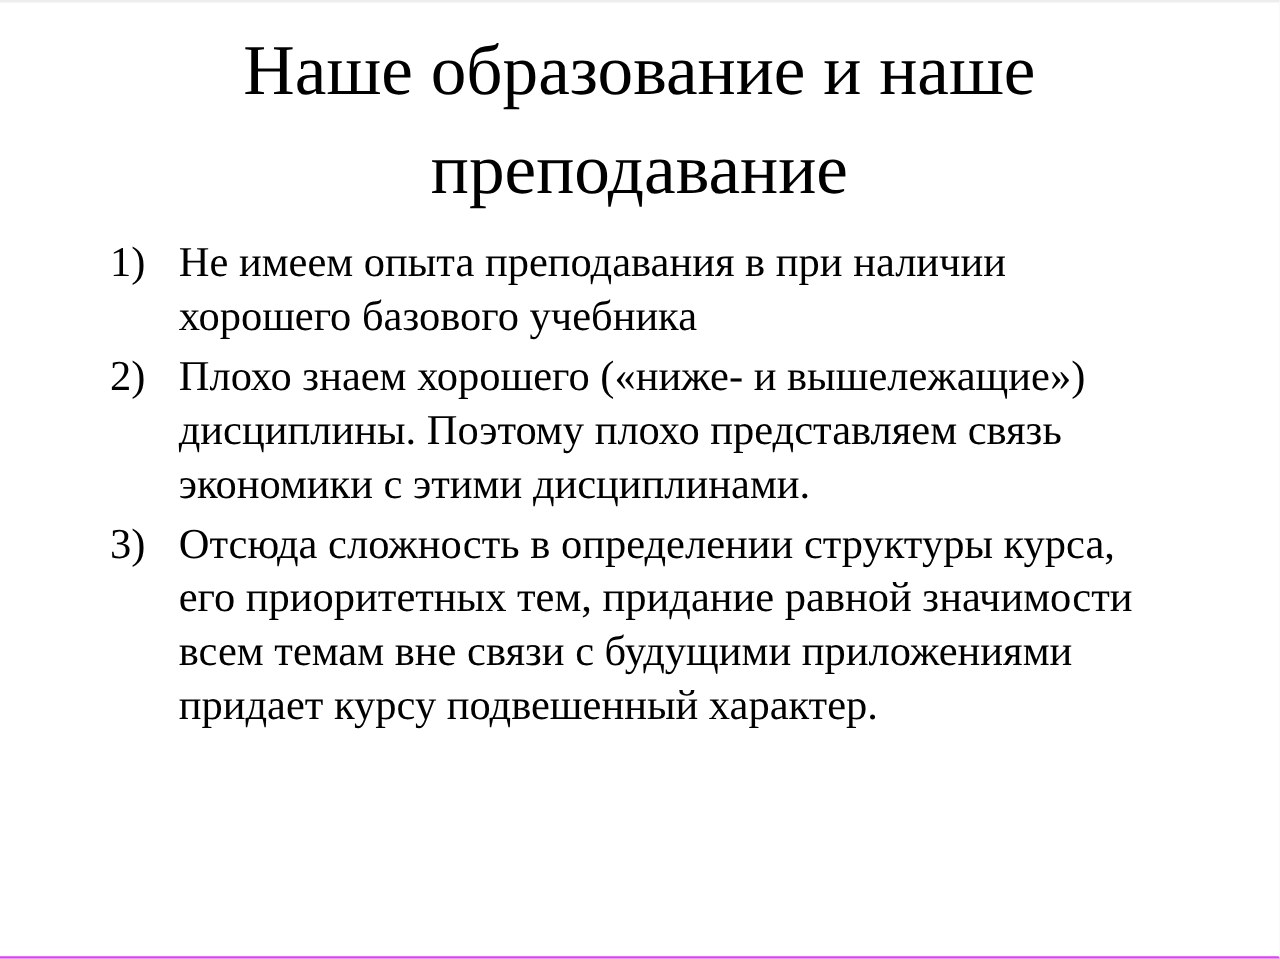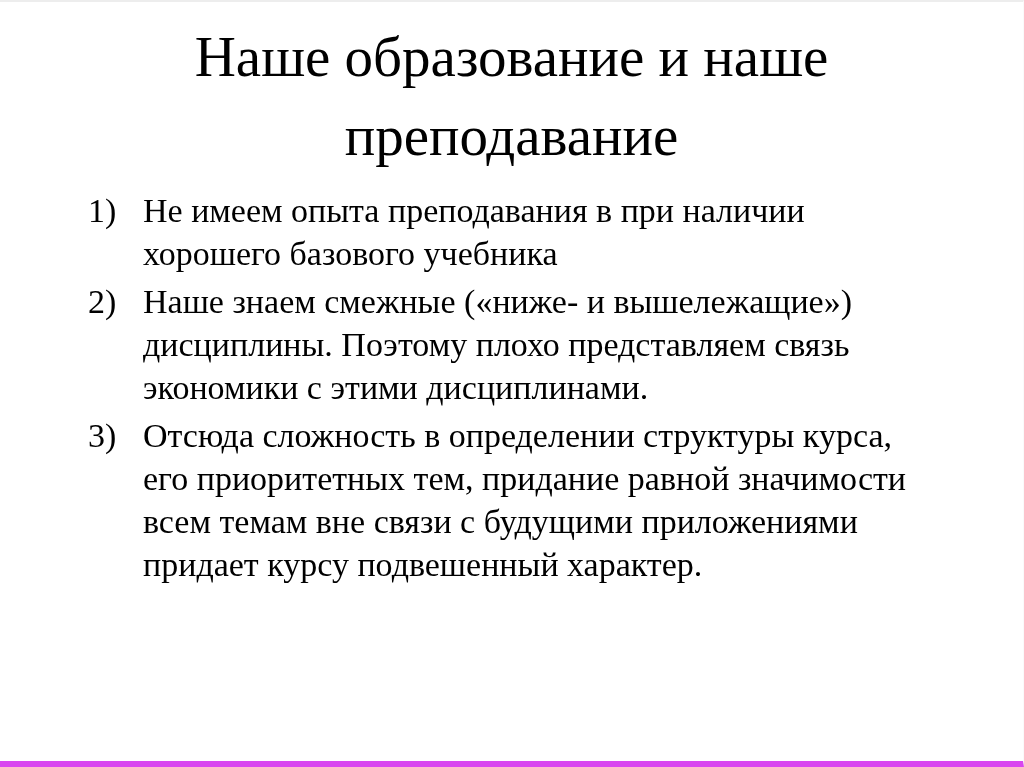--- a/index.html
+++ b/index.html
@@ -7,21 +7,21 @@
     padding: 0;
     background: #ffffff;
   }
   .slide {
     position: relative;
     width: 1024px;
     height: 767px;
     box-sizing: border-box;
     background: #ffffff;
     border-top: 2px solid #ededed;
-    border-bottom: 6px solid #d946ef;
+    border-bottom: 2px solid #d946ef;
     border-right: 1px solid #fafafa;
     overflow: hidden;
     font-family: "Liberation Serif", "DejaVu Serif", serif;
     color: #000000;
   }
   .slide-title {
     margin: 16px auto 0 auto;
     max-width: 900px;
     text-align: center;
     font-size: 57px;
@@ -57,20 +57,20 @@
 <div class="slide">
   <h1 class="slide-title">Наше образование и наше преподавание</h1>
 
   <div class="body-list">
     <div class="list-item">
       <span class="item-number">1)</span>
       <span class="item-text">Не имеем опыта преподавания в при наличии хорошего базового учебника</span>
     </div>
     <div class="list-item">
       <span class="item-number">2)</span>
-      <span class="item-text">Наше знаем смежные («ниже- и вышележащие») дисциплины. Поэтому плохо представляем связь экономики с этими дисциплинами.</span>
+      <span class="item-text">Плохо знаем хорошего («ниже- и вышележащие») дисциплины. Поэтому плохо представляем связь экономики с этими дисциплинами.</span>
     </div>
     <div class="list-item">
       <span class="item-number">3)</span>
       <span class="item-text">Отсюда сложность в определении структуры курса, его приоритетных тем, придание равной значимости всем темам вне связи с будущими приложениями придает курсу подвешенный характер.</span>
     </div>
   </div>
 </div>
 
 </body></html>

